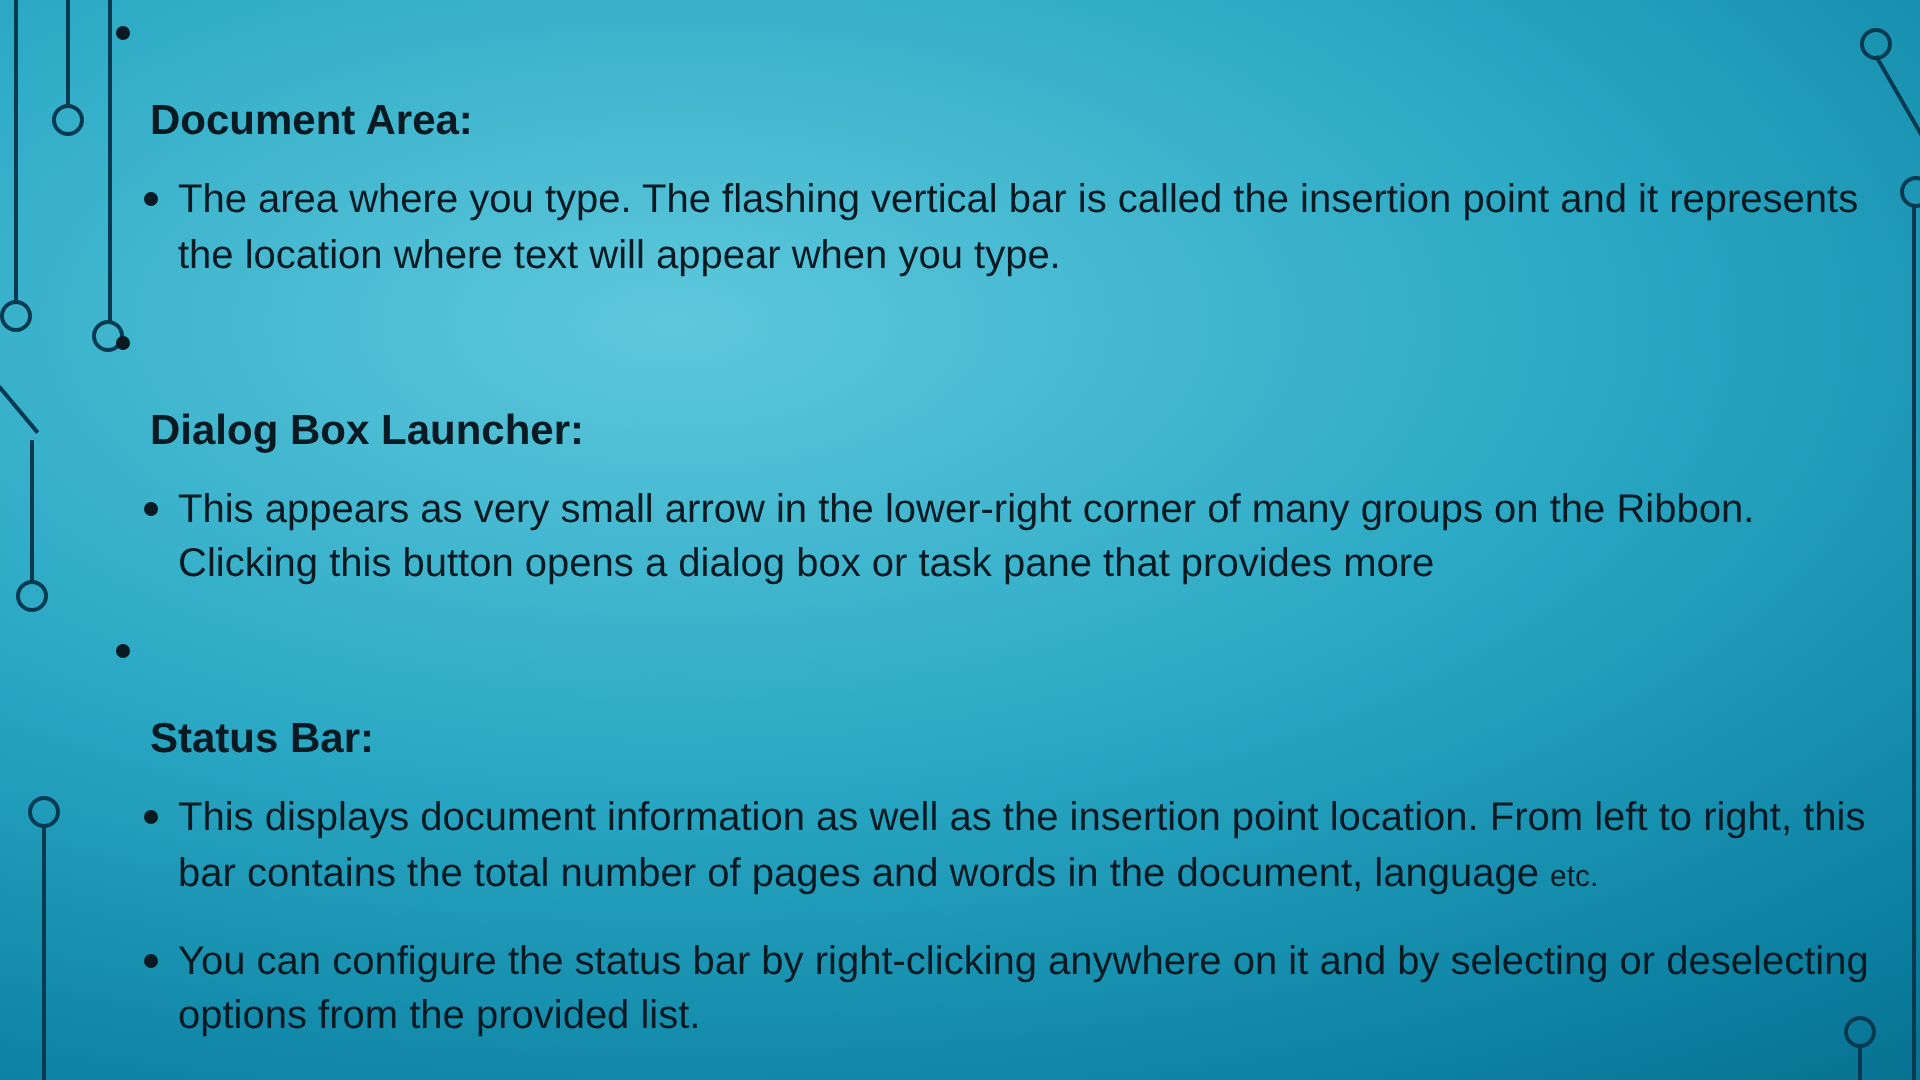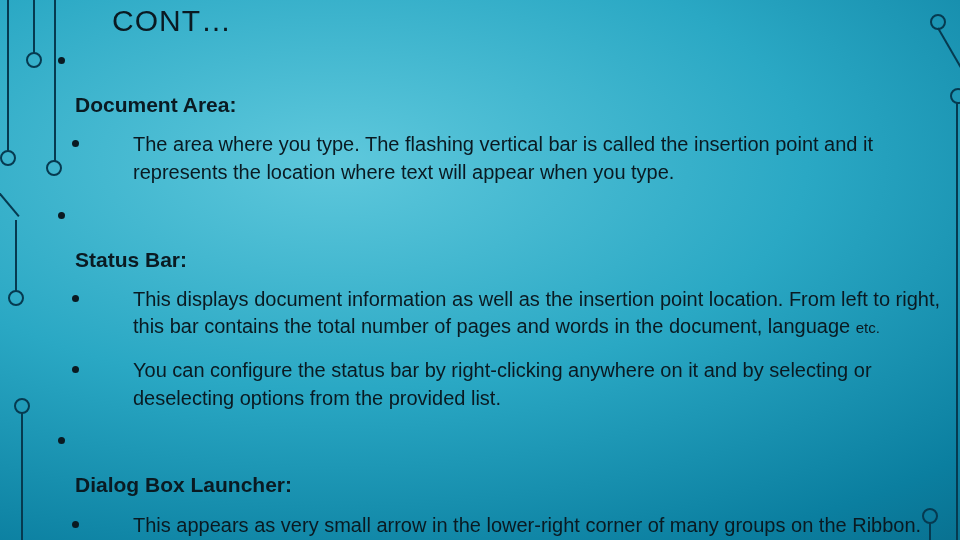--- a/index.html
+++ b/index.html
@@ -30,21 +30,21 @@
   ul.top { list-style: none; }
   ul.top > li { margin-bottom: 14px; }
   .bullet-row { display: flex; align-items: flex-start; }
   .dot {
     width: 7px; height: 7px; border-radius: 50%;
     background: #0a1a22;
     margin-top: 9px; margin-right: 10px;
     flex: 0 0 auto;
   }
   .bold { font-weight: 700; font-size: 21px; line-height: 1.35; margin-top: 43px; }
-  .body { font-size: 20px; line-height: 1.38; margin-left: 44px; }
+  .body { font-size: 20px; line-height: 1.38; }
   .sub { margin-left: 14px; margin-top: 12px; }
   ul.sub { list-style: none; }
   ul.sub > li { margin-bottom: 16px; }
   .small { font-size: 15px; }
 </style>
 </head>
 <body>
 
 <div class="deco node" style="left:26px; top:52px;"></div>
 <div class="deco node" style="left:0px; top:150px;"></div>
@@ -59,34 +59,48 @@
 <div class="deco line" style="left:21px; top:412px; width:2px; height:130px;"></div>
 
 <div class="deco node" style="right:14px; top:14px;"></div>
 <div class="deco node" style="right:-6px; top:88px;"></div>
 <div class="deco line" style="right:21px; top:28px; width:2px; height:80px; transform:rotate(-30deg); transform-origin:top;"></div>
 <div class="deco line" style="right:2px; top:102px; width:2px; height:440px;"></div>
 <div class="deco node" style="right:22px; bottom:16px;"></div>
 <div class="deco line" style="right:29px; bottom:-40px; width:2px; height:58px;"></div>
 
 <div class="slide">
-  <h1 class="title">CONT…</h1>
 
   <ul class="top">
 
     <li>
       <div class="bullet-row">
         <span class="dot"></span>
         <span class="bold">Document Area:</span>
       </div>
       <ul class="sub">
         <li>
           <div class="bullet-row">
             <span class="dot"></span>
             <span class="body">The area where you type. The flashing vertical bar is called the insertion point and it represents the location where text will appear when you type.</span>
+          </div>
+        </li>
+      </ul>
+    </li>
+
+    <li>
+      <div class="bullet-row">
+        <span class="dot"></span>
+        <span class="bold">Dialog Box Launcher:</span>
+      </div>
+      <ul class="sub">
+        <li>
+          <div class="bullet-row">
+            <span class="dot"></span>
+            <span class="body">This appears as very small arrow in the lower-right corner of many groups on the Ribbon. Clicking this button opens a dialog box or task pane that provides more</span>
           </div>
         </li>
       </ul>
     </li>
 
     <li>
       <div class="bullet-row">
         <span class="dot"></span>
         <span class="bold">Status Bar:</span>
       </div>
@@ -102,29 +116,14 @@
         </li>
         <li>
           <div class="bullet-row">
             <span class="dot"></span>
             <span class="body">You can configure the status bar by right-clicking anywhere on it and by selecting or deselecting options from the provided list.</span>
           </div>
         </li>
       </ul>
     </li>
 
-    <li>
-      <div class="bullet-row">
-        <span class="dot"></span>
-        <span class="bold">Dialog Box Launcher:</span>
-      </div>
-      <ul class="sub">
-        <li>
-          <div class="bullet-row">
-            <span class="dot"></span>
-            <span class="body">This appears as very small arrow in the lower-right corner of many groups on the Ribbon. Clicking this button opens a dialog box or task pane that provides more</span>
-          </div>
-        </li>
-      </ul>
-    </li>
-
   </ul>
 </div>
 
 </body></html>

